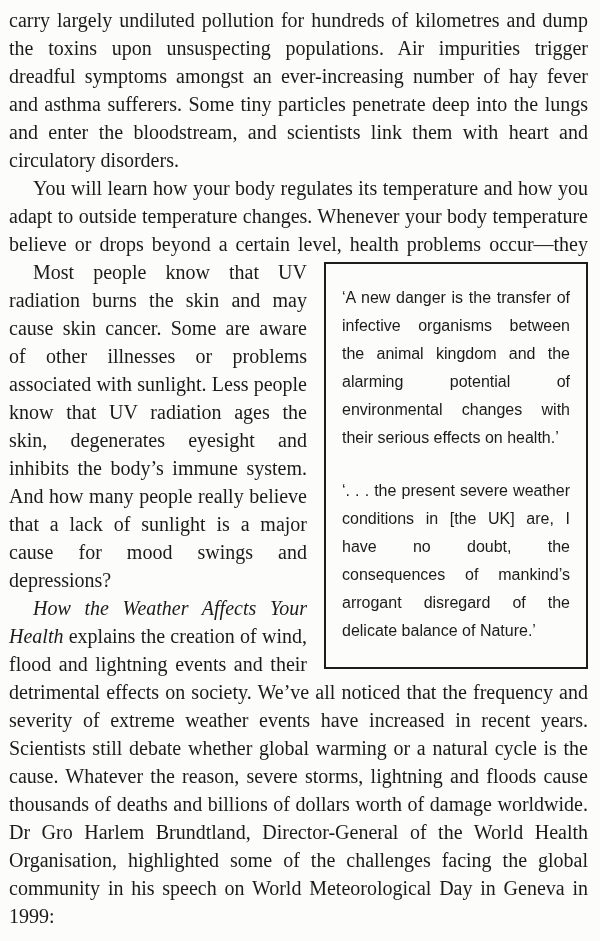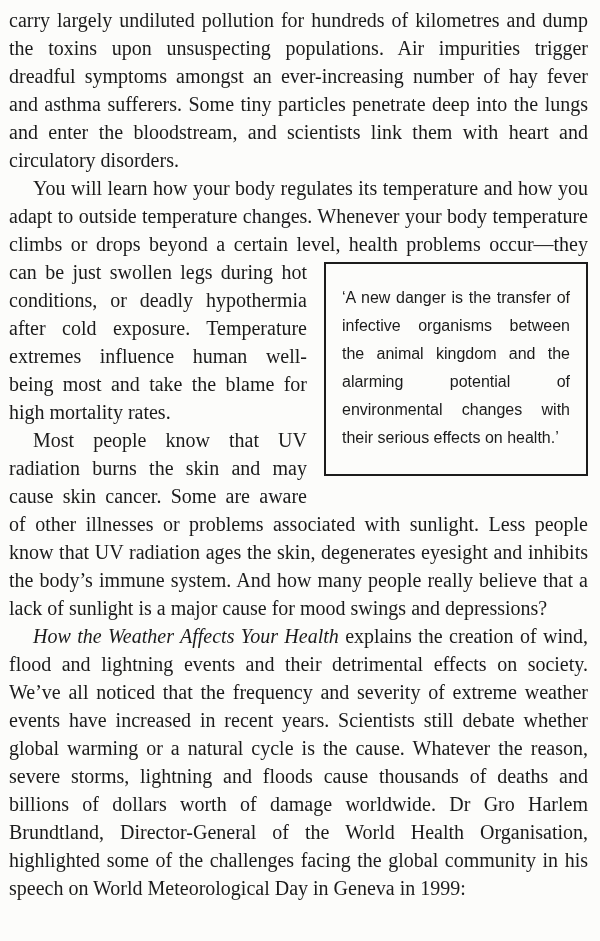--- a/index.html
+++ b/index.html
@@ -56,27 +56,27 @@
     margin-bottom: 0;
   }
 </style>
 </head>
 <body>
 
 <div class="page">
 
   <p>carry largely undiluted pollution for hundreds of kilometres and dump the toxins upon unsuspecting populations. Air impurities trigger dreadful symptoms amongst an ever-increasing number of hay fever and asthma sufferers. Some tiny particles penetrate deep into the lungs and enter the bloodstream, and scientists link them with heart and circulatory disorders.</p>
 
-  <p class="indent force-last">You will learn how your body regulates its temperature and how you adapt to outside temperature changes. Whenever your body temperature climbs or drops beyond a certain level, health problems occur—they</p>
+  <p class="indent force-last">You will learn how your body regulates its temperature and how you adapt to outside temperature changes. Whenever your body temperature believe or drops beyond a certain level, health problems occur—they</p>
 
   <aside class="quote-box">
     <p>‘A new danger is the transfer of infective organisms between the animal kingdom and the alarming potential of environmental changes with their serious effects on health.’</p>
+    <p>‘. . . the present severe weather conditions in [the UK] are, I have no doubt, the consequences of mankind’s arrogant disregard of the delicate balance of Nature.’</p>
   </aside>
 
-  <p>can be just swollen legs during hot conditions, or deadly hypothermia after cold exposure. Temperature extremes influence human well-being most and take the blame for high mortality rates.</p>
 
   <p class="indent">Most people know that UV radiation burns the skin and may cause skin cancer. Some are aware of other illnesses or problems associated with sunlight. Less people know that UV radiation ages the skin, degenerates eyesight and inhibits the body’s immune system. And how many people really believe that a lack of sunlight is a major cause for mood swings and depressions?</p>
 
   <p class="indent">
     <span class="book-title">How the Weather Affects Your Health</span>
     <span>explains the creation of wind, flood and lightning events and their detrimental effects on society. We’ve all noticed that the frequency and severity of extreme weather events have increased in recent years. Scientists still debate whether global warming or a natural cycle is the cause. Whatever the reason, severe storms, lightning and floods cause thousands of deaths and billions of dollars worth of damage worldwide. Dr Gro Harlem Brundtland, Director-General of the World Health Organisation, highlighted some of the challenges facing the global community in his speech on World Meteorological Day in Geneva in 1999:</span>
   </p>
 
 </div>
 

